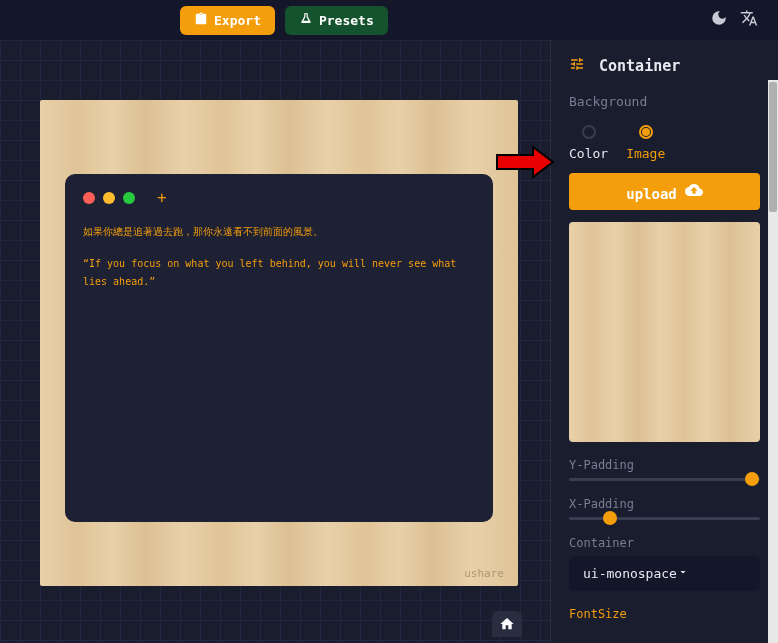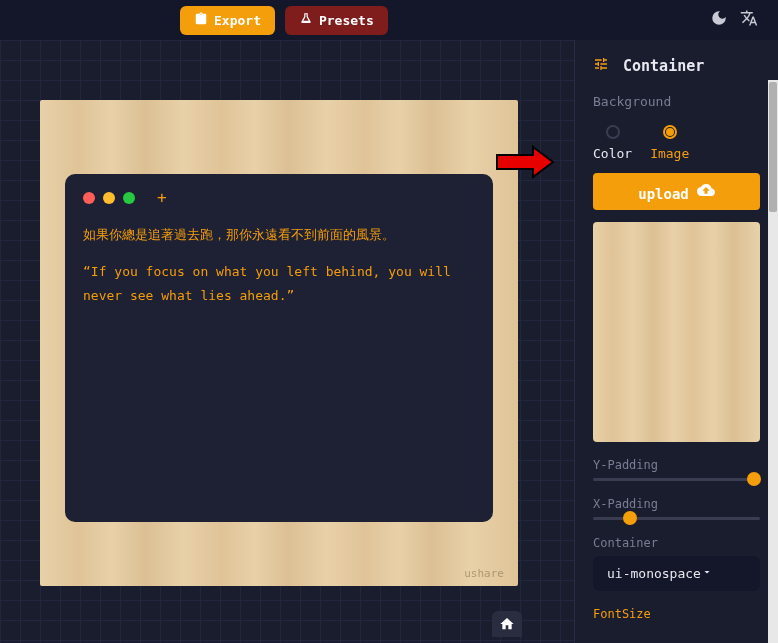--- a/index.html
+++ b/index.html
@@ -28,21 +28,21 @@
   gap: 6px;
   padding: 6px 14px;
   border-radius: 6px;
   font-size: 13px;
   font-weight: bold;
   color: #fff;
   cursor: pointer;
   font-family: inherit;
 }
 .btn-orange { background: #f59e0b; }
-.btn-red { background: #7f1d1d; }
+.btn-red { background: #14532d; }
 .icon-btn { color: #c8cad6; cursor: pointer; }
 .main {
   display: flex;
   height: 603px;
   background: #1a1d2e;
   position: relative;
 }
 .canvas-area {
   flex: 1;
   padding: 60px 20px 20px 20px;
@@ -76,32 +76,32 @@
   padding: 14px 18px;
 }
 .window-controls { display: flex; gap: 8px; align-items: center; margin-bottom: 16px; }
 .dot { width: 12px; height: 12px; border-radius: 50%; }
 .dot-red { background: #ff5f56; }
 .dot-yellow { background: #ffbd2e; }
 .dot-green { background: #27c93f; }
 .plus { color: #f59e0b; margin-left: 14px; font-size: 16px; cursor: pointer; }
 .code-text {
   color: #f59e0b;
-  font-size: 13px;
+  font-size: 10px;
   line-height: 1.8;
 }
 .code-text p { margin-bottom: 14px; }
 .watermark {
   position: absolute;
   bottom: 6px; right: 14px;
   color: rgba(120,100,70,0.5);
   font-size: 11px;
 }
 .sidebar {
-  width: 204px;
+  width: 228px;
   background: #1a1d2e;
   padding: 16px 18px;
   border-left: 1px solid #2a2d40;
   display: flex;
   flex-direction: column;
   gap: 12px;
 }
 .sidebar-header {
   display: flex;
   align-items: center;

